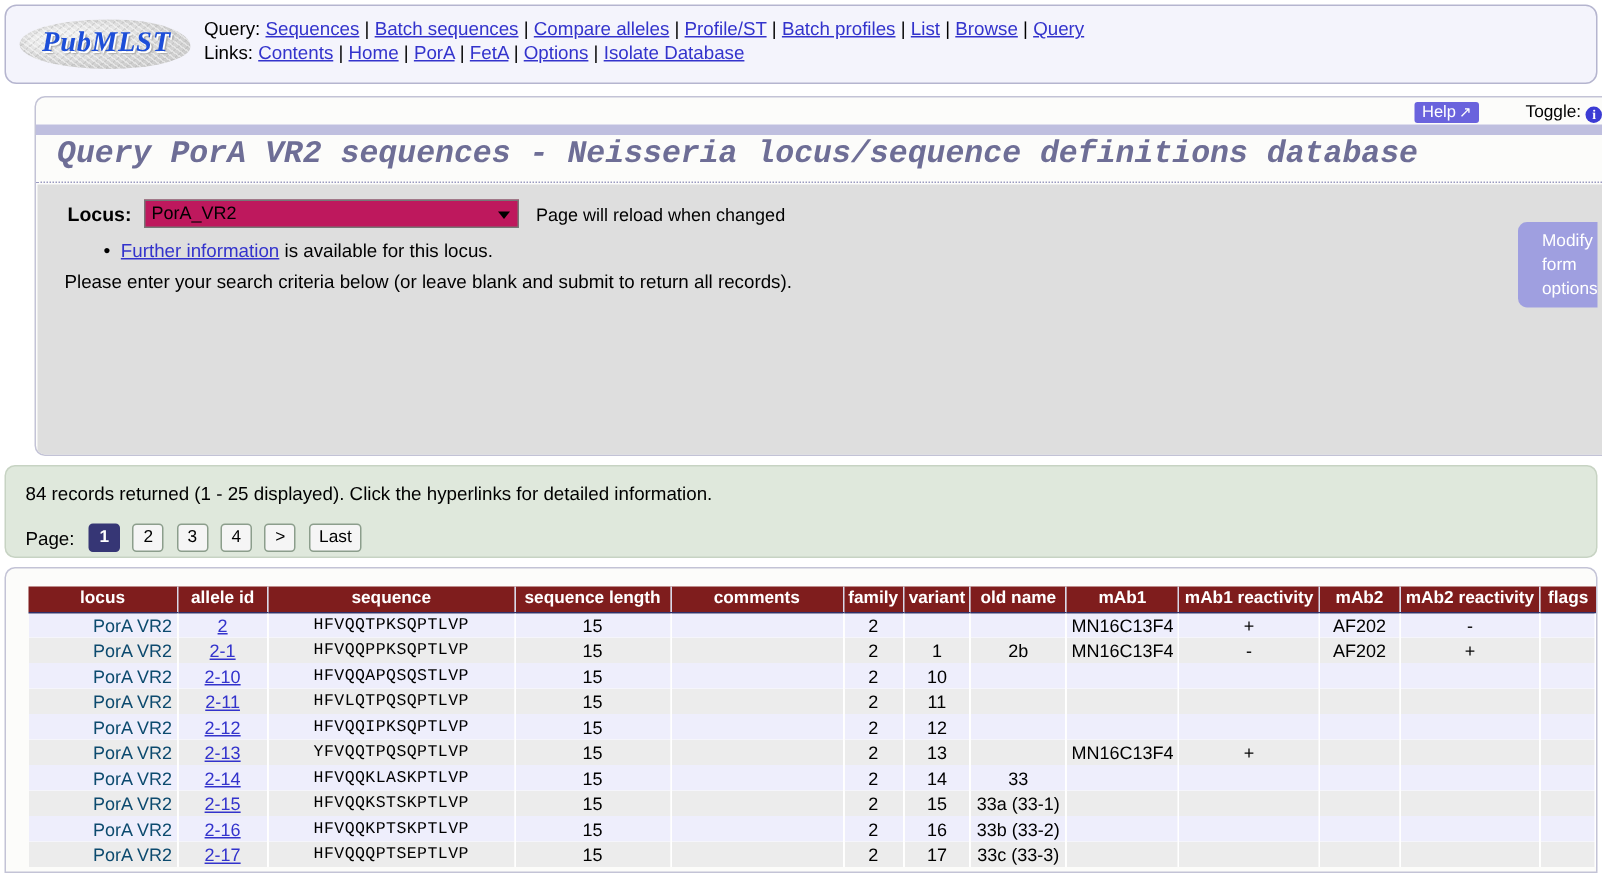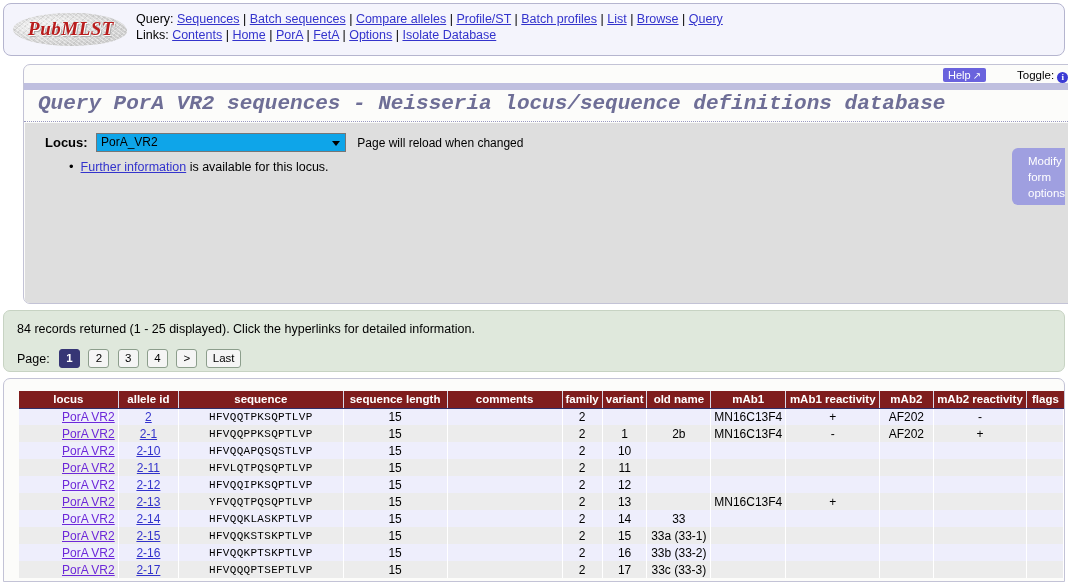--- a/index.html
+++ b/index.html
@@ -45,21 +45,21 @@
   }
   #logo .wordmark {
     position: absolute; left: 7px; top: 8px;
     width: 108px;
     text-align: center;
     font-family: "Liberation Serif", serif;
     font-weight: bold;
     font-style: italic;
     font-size: 19px;
     letter-spacing: .5px;
-    color: #b91c1c;
+    color: #1d4ed8;
     text-shadow: 1px 1px 0 #ffffff, 2px 2px 1px #a8a8a8;
   }
 
   #nav-lines {
     position: absolute; left: 132px; top: 7px;
     line-height: 16.2px;
     font-size: 12.5px;
     white-space: nowrap;
   }
   #nav-lines .navrow { height: 16px; }
@@ -144,21 +144,21 @@
     position: absolute; left: 20px; top: 10px;
     white-space: nowrap;
   }
   #locus-row .lbl {
     font-weight: bold; font-size: 13px;
     vertical-align: middle; margin-right: 5px;
   }
   .sel {
     display: inline-block;
     position: relative;
-    background: #0ea5e9;
+    background: #be185d;
     border: 1px solid #767676;
     height: 19px;
     line-height: 17px;
     font-size: 12px;
     padding: 0 17px 0 4px;
     vertical-align: middle;
     cursor: pointer;
     overflow: hidden;
     white-space: nowrap;
   }
@@ -269,22 +269,21 @@
     padding: 1px 3px;
     border-right: 1px solid #ffffff;
     text-align: center;
     white-space: nowrap;
     overflow: hidden;
     color: #000;
   }
   #results-table tr.odd td  { background: #eeeefc; }
   #results-table tr.even td { background: #ececec; }
   #results-table td.locus a {
-    color: #6d28d9;
-    text-decoration: underline;
+    color: #0c4a6e;
     cursor: pointer;
     margin-left: 40px;
   }
   #results-table td.allele a {
     color: #3333cc;
     text-decoration: underline;
     cursor: pointer;
   }
   #results-table td.seq {
     font-family: "Liberation Mono", monospace;
@@ -333,20 +332,21 @@
     <div id="locus-row">
       <span class="lbl">Locus:</span>
       <span class="sel" id="locus-select">PorA_VR2</span>
       <span id="locus-note">Page will reload when changed</span>
     </div>
 
     <div id="further-info">
       <span class="bullet">•</span><a>Further information</a><span> is available for this locus.</span>
     </div>
 
+    <div id="criteria-text">Please enter your search criteria below (or leave blank and submit to return all records).</div>
 
   </div>
 </div>
 
 <div id="modify-tab">Modify form options</div>
 
 <div id="results-banner">
   <div id="records-text">84 records returned (1 - 25 displayed). Click the hyperlinks for detailed information.</div>
   <div id="pager">
     <span class="plabel">Page:</span>

